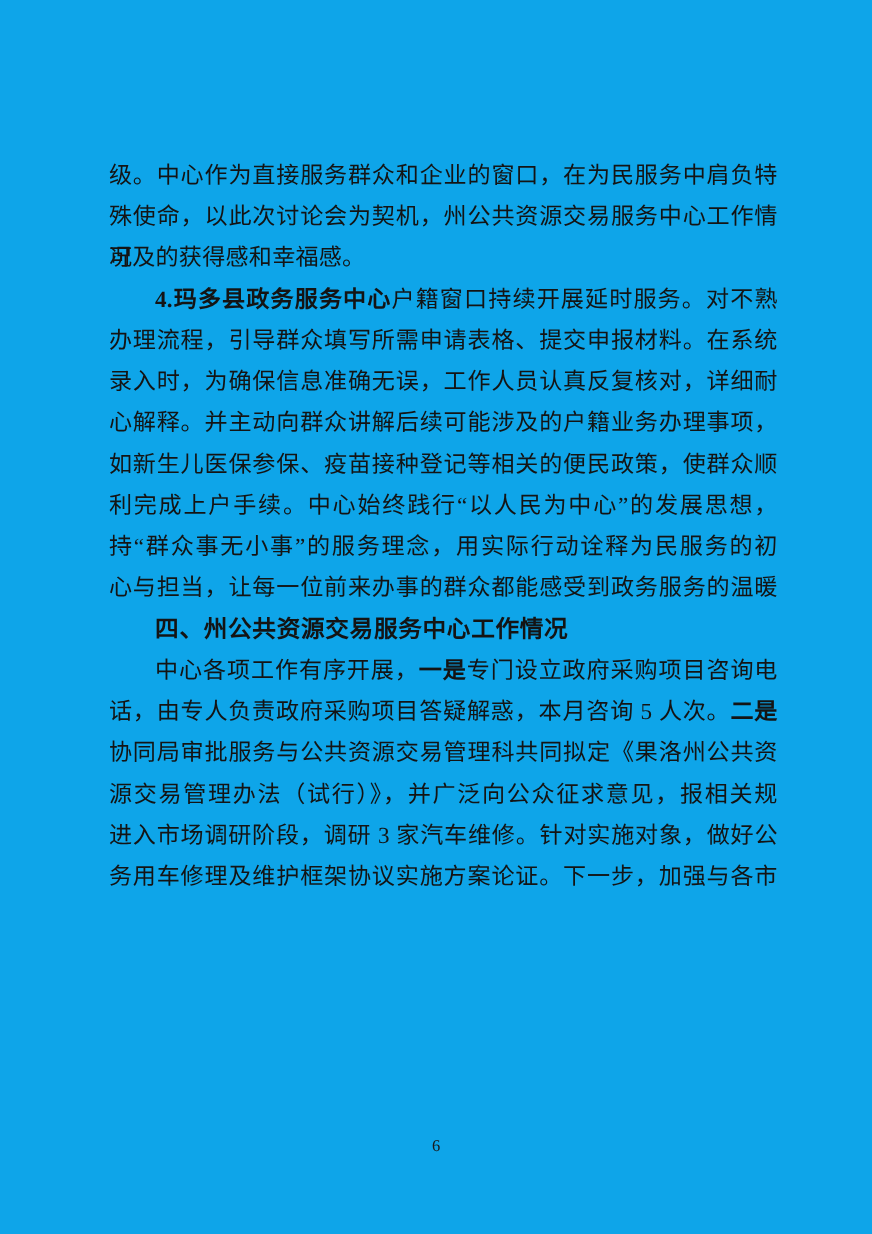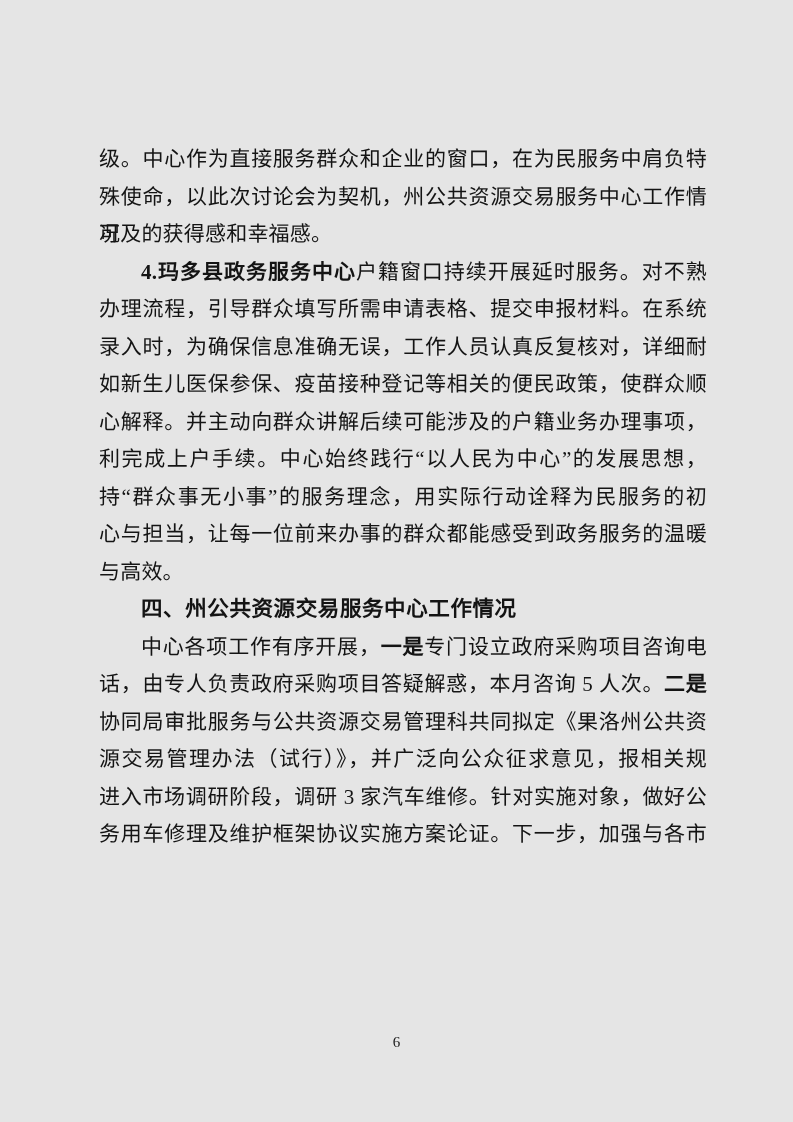--- a/index.html
+++ b/index.html
@@ -4,21 +4,21 @@
 <style>
   html, body {
     margin: 0;
     padding: 0;
     background: #ffffff;
   }
   .page {
     position: relative;
     width: 793px;
     height: 1122px;
-    background: #e5e5e5;
+    background: #0ea5e9;
     overflow: hidden;
     font-family: "Liberation Serif", "DejaVu Serif", serif;
     color: #141414;
   }
   .text-block {
     position: absolute;
     left: 99px;
     top: 141px;
     width: 608px;
   }
@@ -60,26 +60,25 @@
 <body>
 
 <div class="page">
   <div class="text-block" id="text-block">
       <div class="line"><span class="seg-regular">级。中心作为直接服务群众和企业的窗口，在为民服务中肩负特</span></div>
       <div class="line"><span class="seg-regular">殊使命，以此次讨论会为契机，州公共资源交易服务中心工作情况</span></div>
       <div class="line no-fill"><span class="seg-regular">可及的获得感和幸福感。</span></div>
       <div class="line indent"><span class="seg-bold">4.玛多县政务服务中心</span><span class="seg-regular">户籍窗口持续开展延时服务。对不熟</span></div>
       <div class="line"><span class="seg-regular">办理流程，引导群众填写所需申请表格、提交申报材料。在系统</span></div>
       <div class="line"><span class="seg-regular">录入时，为确保信息准确无误，工作人员认真反复核对，详细耐</span></div>
+      <div class="line"><span class="seg-regular">心解释。并主动向群众讲解后续可能涉及的户籍业务办理事项，</span></div>
       <div class="line"><span class="seg-regular">如新生儿医保参保、疫苗接种登记等相关的便民政策，使群众顺</span></div>
-      <div class="line"><span class="seg-regular">心解释。并主动向群众讲解后续可能涉及的户籍业务办理事项，</span></div>
       <div class="line"><span class="seg-regular">利完成上户手续。中心始终践行“以人民为中心”的发展思想，</span></div>
       <div class="line"><span class="seg-regular">持“群众事无小事”的服务理念，用实际行动诠释为民服务的初</span></div>
       <div class="line"><span class="seg-regular">心与担当，让每一位前来办事的群众都能感受到政务服务的温暖</span></div>
-      <div class="line no-fill"><span class="seg-regular">与高效。</span></div>
       <div class="line no-fill indent heading-line"><span class="seg-bold">四、州公共资源交易服务中心工作情况</span></div>
       <div class="line indent"><span class="seg-regular">中心各项工作有序开展，</span><span class="seg-bold">一是</span><span class="seg-regular">专门设立政府采购项目咨询电</span></div>
       <div class="line"><span class="seg-regular">话，由专人负责政府采购项目答疑解惑，本月咨询 5 人次。</span><span class="seg-bold">二是</span></div>
       <div class="line"><span class="seg-regular">协同局审批服务与公共资源交易管理科共同拟定《果洛州公共资</span></div>
       <div class="line"><span class="seg-regular">源交易管理办法（试行）》，并广泛向公众征求意见，报相关规</span></div>
       <div class="line"><span class="seg-regular">进入市场调研阶段，调研 3 家汽车维修。针对实施对象，做好公</span></div>
       <div class="line"><span class="seg-regular">务用车修理及维护框架协议实施方案论证。下一步，加强与各市</span></div>
     </div>
   <div class="page-footer">6</div>
 </div>

